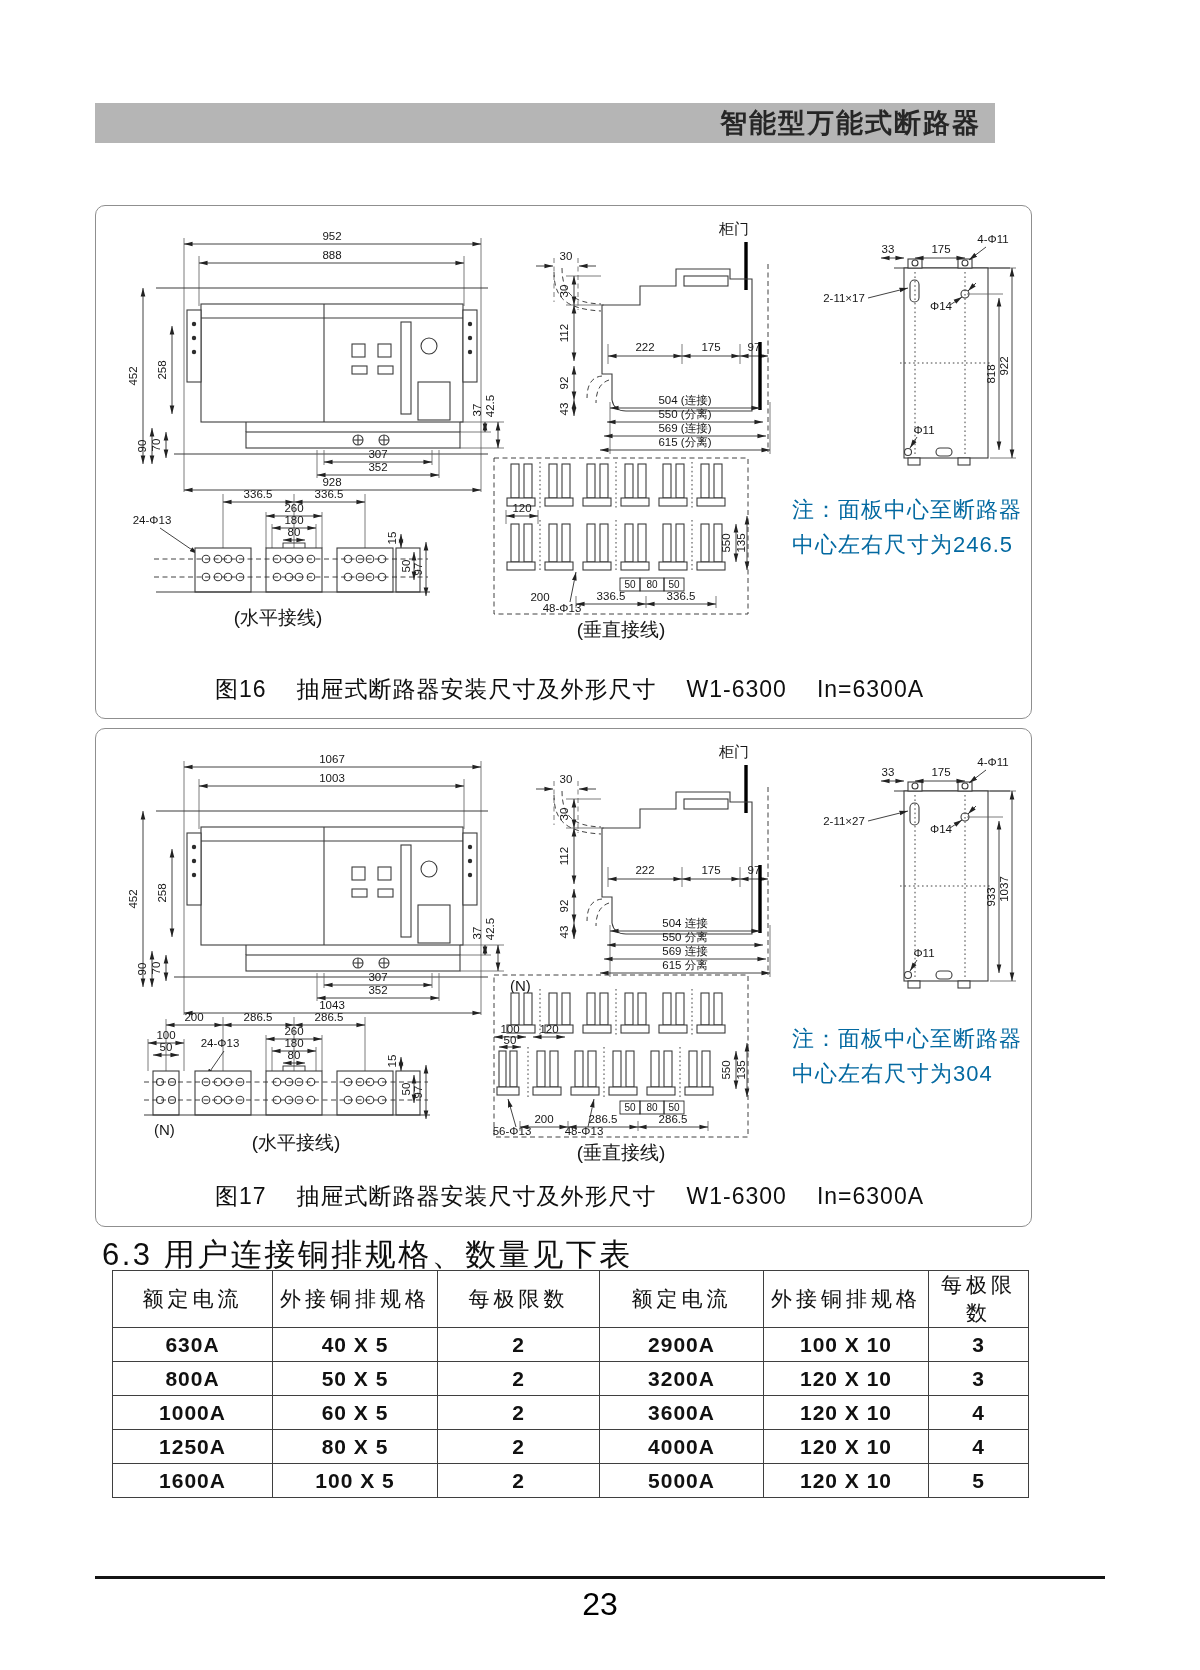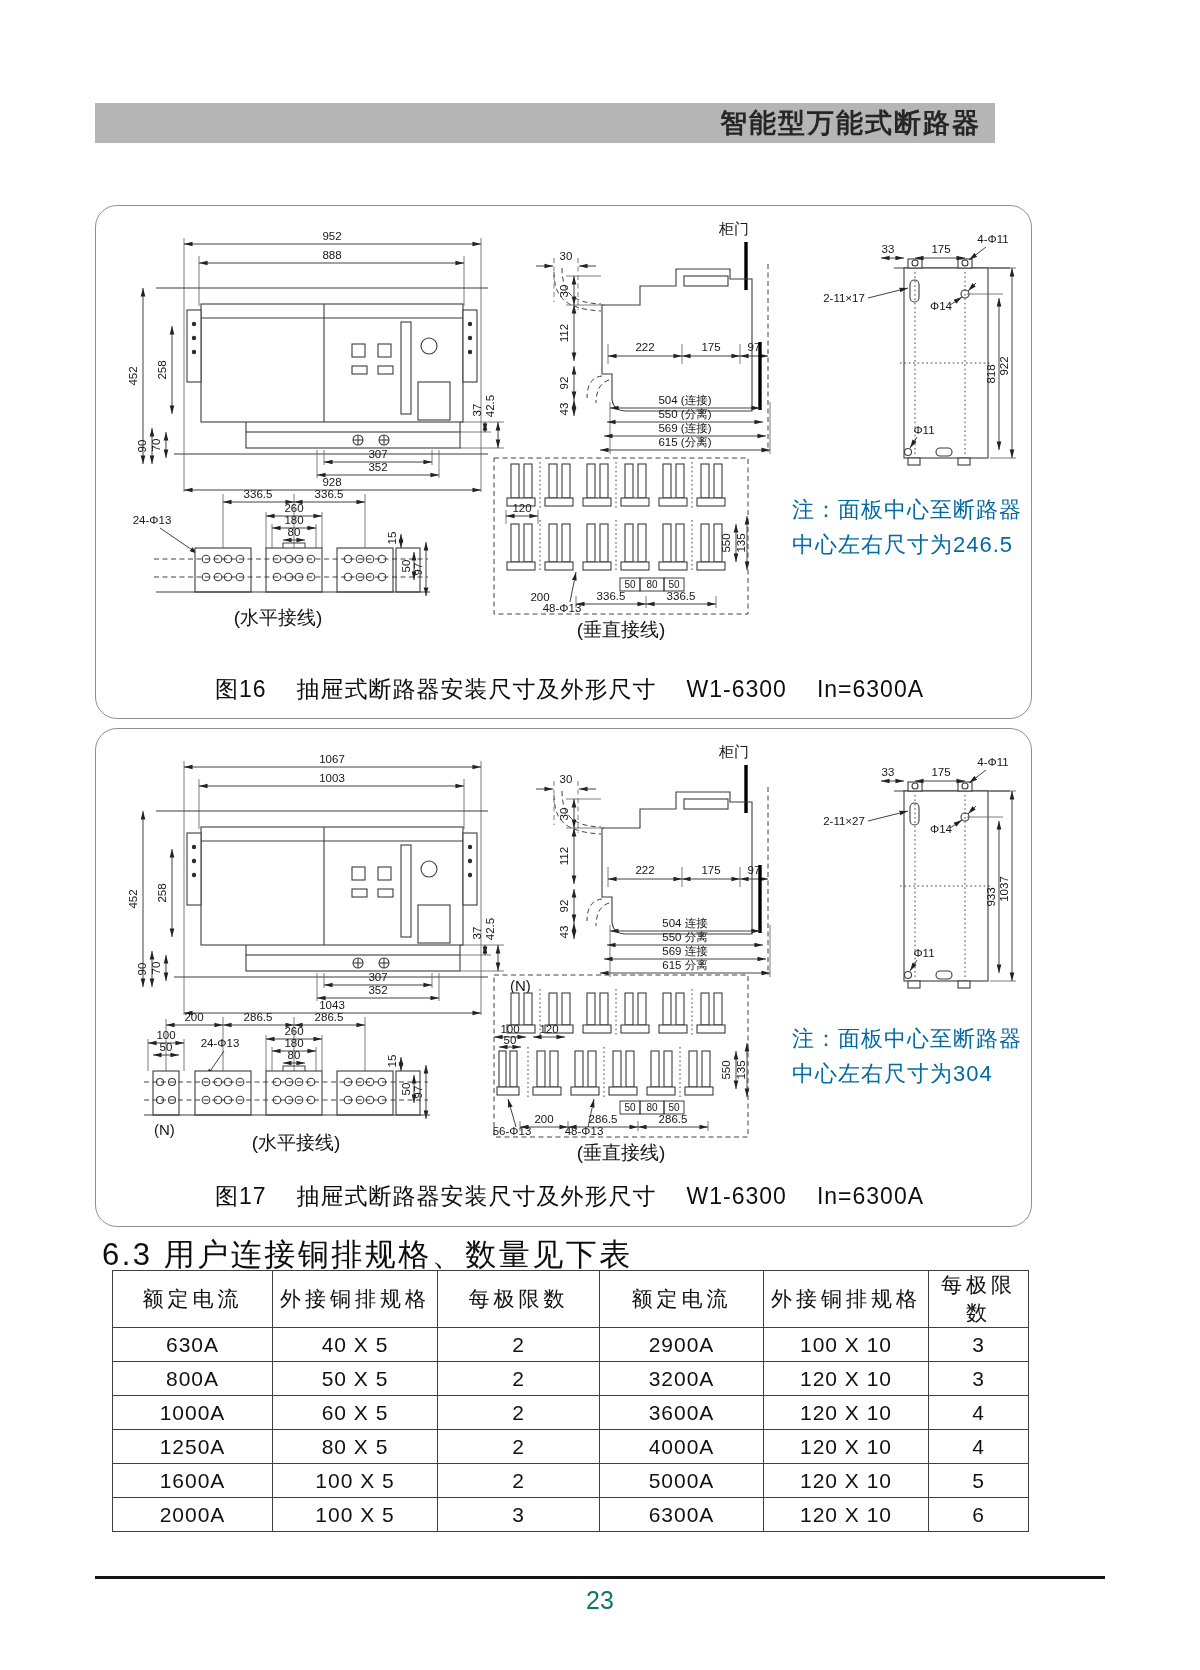--- a/index.html
+++ b/index.html
@@ -1,36 +1,36 @@
 <!DOCTYPE html>
 <html><head>
 <meta charset="utf-8">
 <style>
   html,body{margin:0;padding:0;background:#ffffff;}
   .page{position:relative;width:1200px;height:1670px;background:#fff;overflow:hidden;
         font-family:"Liberation Sans","DejaVu Sans",sans-serif;color:#1a1a1a;}
   .header-bar{position:absolute;left:95px;top:103px;width:900px;height:40px;background:#b5b5b5;
         display:flex;align-items:center;justify-content:flex-end;padding-right:14px;box-sizing:border-box;
         font-size:27px;font-weight:600;letter-spacing:2px;color:#262626;}
-  .figure-box{position:absolute;left:95px;width:935px;border:1.6px solid #8f8f8f;border-radius:22px;box-sizing:content-box;background:#fff;}
+  .figure-box{position:absolute;left:95px;width:935px;border:1.6px solid #8f8f8f;border-radius:10px;box-sizing:content-box;background:#fff;}
   #fig16{top:205px;height:512px;}
   #fig17{top:728px;height:497px;}
   .figsvg{position:absolute;left:0;top:0;}
   .note{position:absolute;left:696px;top:286px;width:250px;font-size:22px;line-height:1.6;color:#0369a1;letter-spacing:1px;}
   #fig17 .note{top:292px;}
   .caption{position:absolute;left:12px;right:0;top:468px;display:flex;justify-content:center;align-items:baseline;gap:30px;
         font-size:23px;color:#0e0e0e;letter-spacing:1px;}
   #fig17 .caption{top:452px;}
   .section-heading{position:absolute;left:102px;top:1234px;font-size:31px;letter-spacing:2.5px;color:#0e0e0e;}
   .spec-table{position:absolute;left:112px;top:1270px;width:916px;border-collapse:collapse;table-layout:fixed;}
   .spec-table th,.spec-table td{border:1.7px solid #3f3f3f;text-align:center;font-weight:normal;padding:0;}
   .spec-table th{height:40px;font-size:21px;letter-spacing:4px;color:#111;}
-  .spec-table td{height:33px;font-size:21px;letter-spacing:1px;color:#111;}
+  .spec-table td{height:33px;font-size:21px;letter-spacing:1px;color:#111;font-weight:bold;}
   .footer-rule{position:absolute;left:95px;top:1576px;width:1010px;height:3px;background:#141414;}
-  .page-number{position:absolute;left:0;right:0;top:1586px;text-align:center;font-size:25px;color:#0f766e;}
+  .page-number{position:absolute;left:0;right:0;top:1586px;text-align:center;font-size:32px;color:#000000;}
   
   .figsvg text{font-family:"Liberation Sans","DejaVu Sans",sans-serif;font-size:11.5px;fill:#161616;}
   .figsvg .tm{text-anchor:middle;}
   .figsvg .lg{font-size:19px;}
   .figsvg .md{font-size:15px;}
   .figsvg .sm{font-size:10px;}
   .ln{stroke:#3c3c3c;stroke-width:1.1;fill:none;}
   .fw{stroke:#3c3c3c;stroke-width:1.1;fill:#fff;}
   .ext{stroke:#5a5a5a;stroke-width:0.8;}
   .dim{stroke:#2c2c2c;stroke-width:0.9;fill:none;}
@@ -738,27 +738,19 @@
           <td>4</td>
       </tr>
       <tr>
         <td>1600A</td>
           <td>100 X 5</td>
           <td>2</td>
           <td>5000A</td>
           <td>120 X 10</td>
           <td>5</td>
       </tr>
-      <tr>
-        <td>2000A</td>
-          <td>100 X 5</td>
-          <td>3</td>
-          <td>6300A</td>
-          <td>120 X 10</td>
-          <td>6</td>
-      </tr>
     </tbody>
   </table>
 
   <div class="footer-rule"></div>
   <div class="page-number">23</div>
 
 </div>
 
 </body></html>

